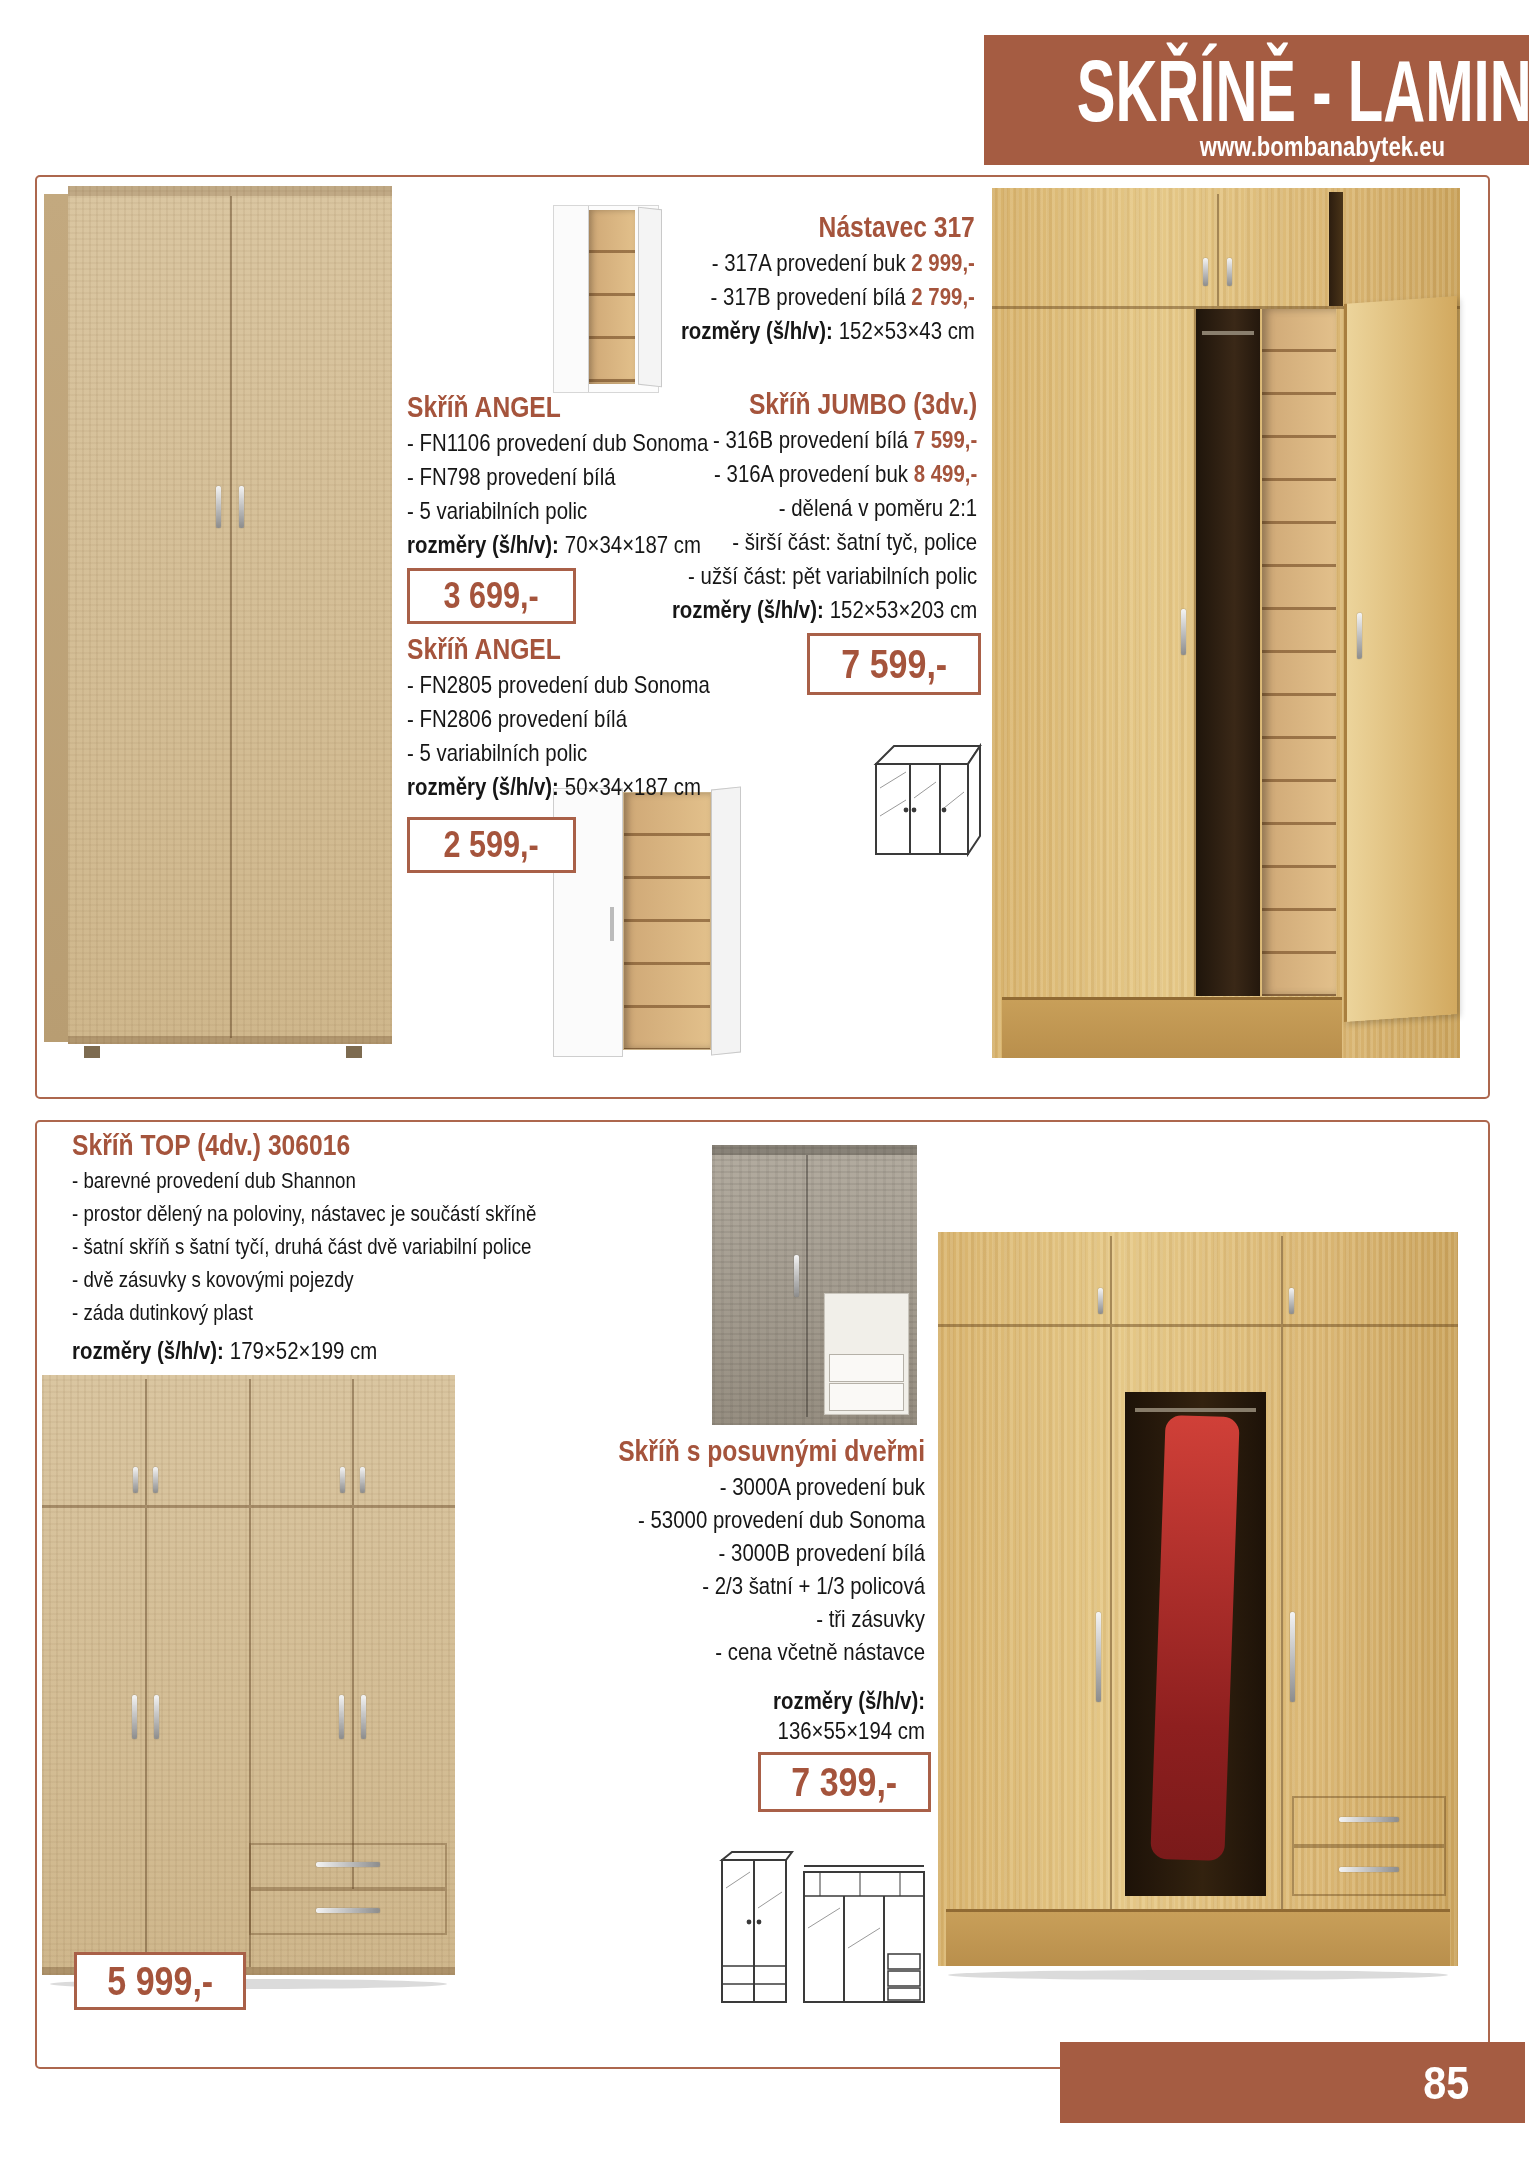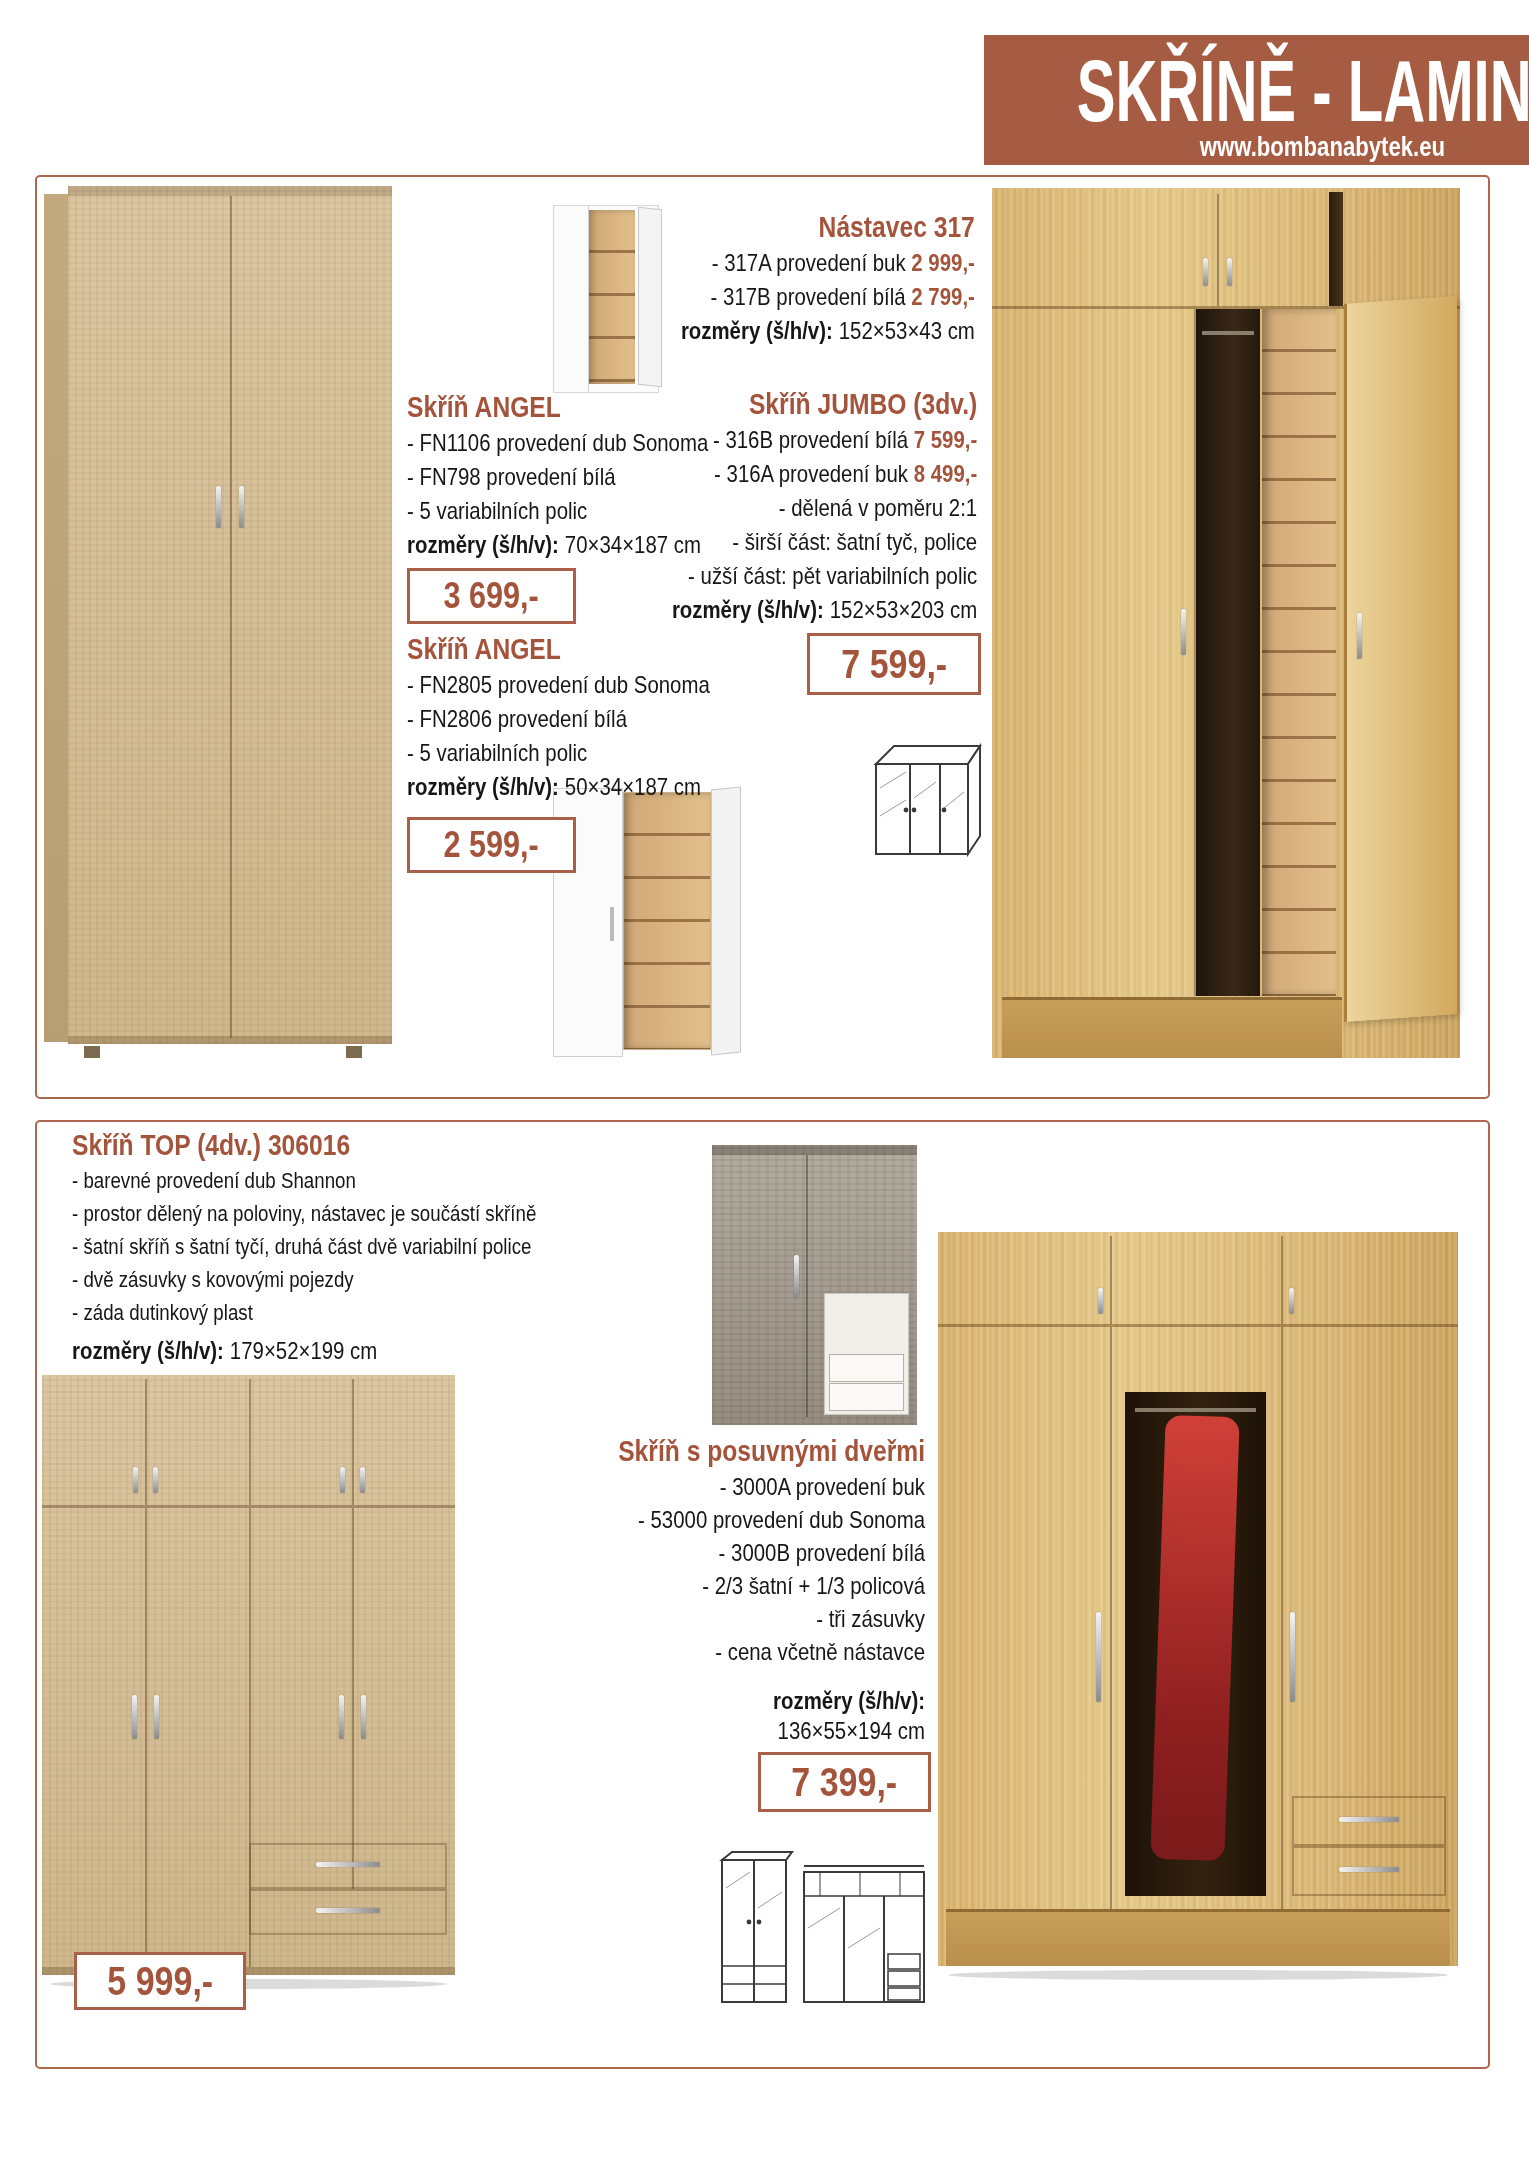--- a/index.html
+++ b/index.html
@@ -296,14 +296,17 @@
         <div class="handle-h" style="left:50%;top:19px;width:60px;margin-left:-30px;"></div>
       </div>
       <div style="position:absolute;left:68%;right:12px;bottom:70px;height:46px;border:2px solid rgba(95,62,22,.4);">
         <div class="handle-h" style="left:50%;top:19px;width:60px;margin-left:-30px;"></div>
       </div>
       <div style="position:absolute;left:8px;right:8px;bottom:0;height:54px;border-top:3px solid rgba(95,62,22,.45);background:linear-gradient(180deg,#c89f59,#b98f4c);"></div>
     </div>
     <div style="position:absolute;left:10px;right:10px;bottom:12px;height:10px;background:rgba(0,0,0,.14);border-radius:50%;"></div>
   </div>
 
+  <div class="footbar">
+    <div class="pagenum">85</div>
+  </div>
 
 </div>
 
 </body></html>

